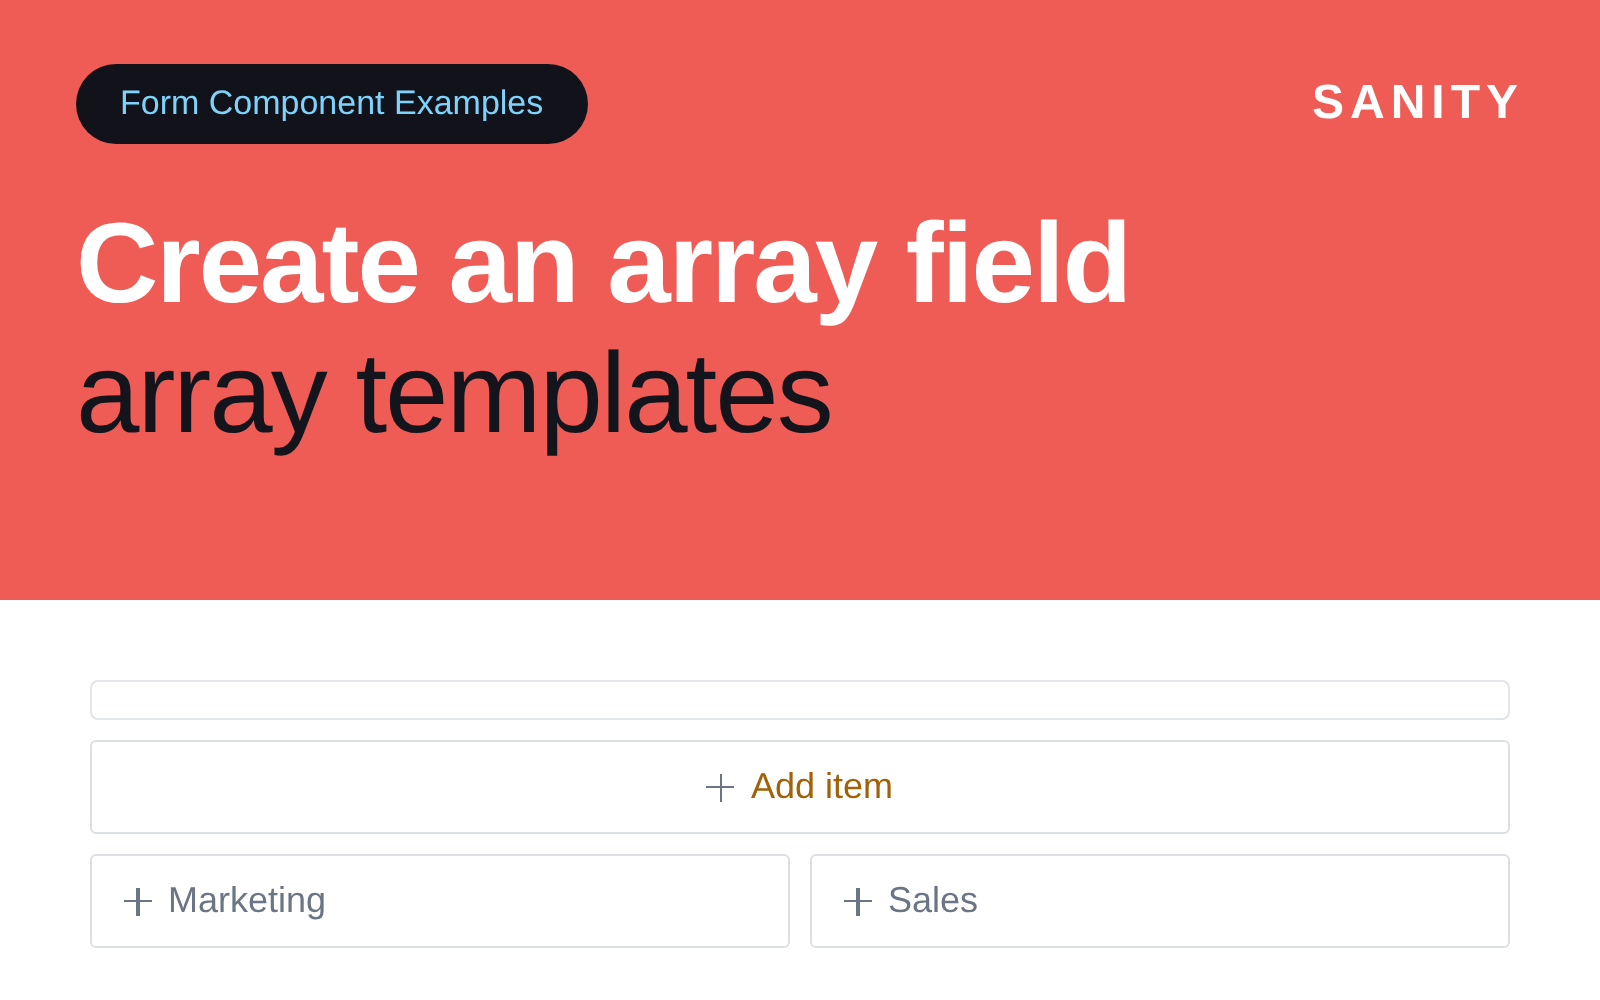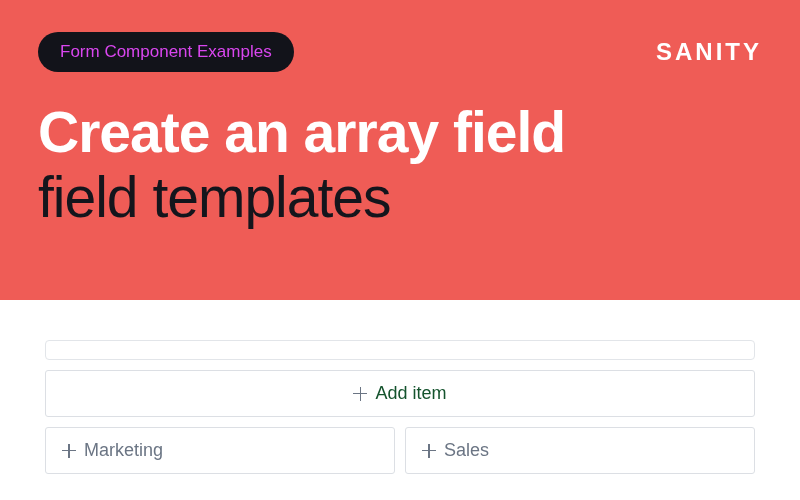--- a/index.html
+++ b/index.html
@@ -17,21 +17,21 @@
       height: 300px;
     }
     .top-row {
       display: flex;
       justify-content: space-between;
       align-items: center;
       margin-bottom: 28px;
     }
     .badge {
       background: #12131a;
-      color: #d946ef;
+      color: #7dd3fc;
       font-size: 17px;
       font-weight: 500;
       padding: 10px 22px;
       border-radius: 999px;
       display: inline-block;
     }
     .logo {
       color: #fff;
       font-size: 24px;
       font-weight: 800;
@@ -58,21 +58,21 @@
       height: 20px;
       margin-bottom: 10px;
       position: relative;
       overflow: hidden;
     }
     .add-item-btn {
       border: 1px solid #dcdfe4;
       border-radius: 3px;
       padding: 12px 0;
       text-align: center;
-      color: #14532d;
+      color: #a16207;
       font-size: 18px;
       cursor: pointer;
       background: #fff;
       margin-bottom: 10px;
       display: flex;
       align-items: center;
       justify-content: center;
       gap: 8px;
     }
     .template-row {
@@ -120,21 +120,21 @@
 </head>
 <body>
 
 <div class="hero">
   <div class="top-row">
     <div class="badge">Form Component Examples</div>
     <div class="logo">SANITY</div>
   </div>
   <div class="headline">
     <div class="headline-line1">Create an array field</div>
-    <div class="headline-line2">field templates</div>
+    <div class="headline-line2">array templates</div>
   </div>
 </div>
 
 <div class="panel">
   <div class="field-group"></div>
   <div class="add-item-btn">
     <span class="plus-icon"></span>
     <span>Add item</span>
   </div>
   <div class="template-row">

